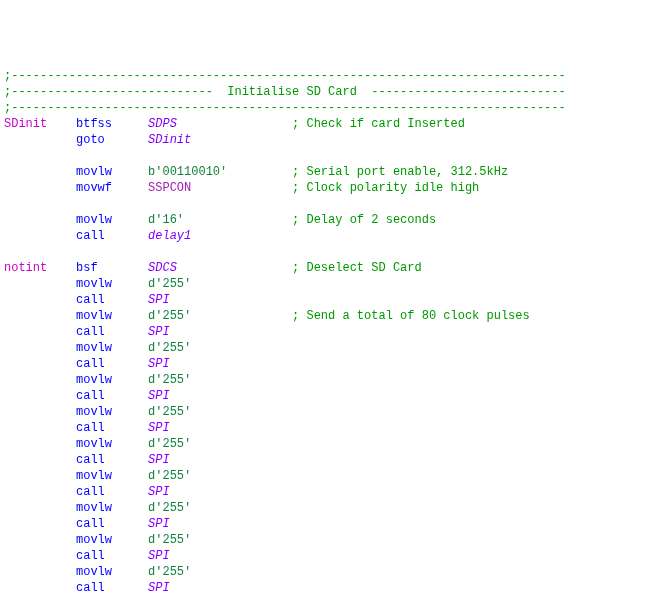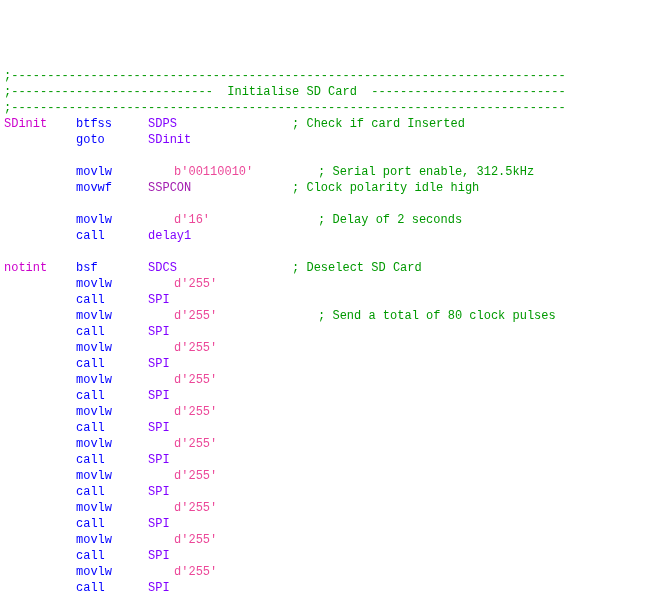--- a/index.html
+++ b/index.html
@@ -9,22 +9,22 @@
     font-family: "Consolas", "Courier New", monospace;
     font-size: 12px;
     line-height: 16px;
     white-space: pre;
     color: #000;
   }
   .line { display: block; }
   .green { color: #009900; }
   .magenta { color: #cc00cc; }
   .blue { color: #0000ff; text-align: center; }
-  .purple { color: #8000ff; }
-  .maroon { color: #ec4899; margin-left: 26px; }
+  .purple { color: #8000ff; font-style: italic; }
+  .maroon { color: #15803d; }
   .teal { color: #a21caf; }
 </style>
 </head>
 <body>
 
 
 
 <div id="code"><span class="line"><span class="green">;-----------------------------------------------------------------------------</span></span><span class="line"><span class="green">;----------------------------  Initialise SD Card  ---------------------------</span></span><span class="line"><span class="green">;-----------------------------------------------------------------------------</span></span><span class="line"><span class="magenta">SDinit    </span><span class="blue">btfss     </span><span class="purple">SDPS                </span><span class="green">; Check if card Inserted</span></span><span class="line"><span class="magenta">          </span><span class="blue">goto      </span><span class="purple">SDinit              </span></span><span class="line"> </span><span class="line"><span class="magenta">          </span><span class="blue">movlw     </span><span class="maroon">b'00110010'         </span><span class="green">; Serial port enable, 312.5kHz</span></span><span class="line"><span class="magenta">          </span><span class="blue">movwf     </span><span class="teal">SSPCON              </span><span class="green">; Clock polarity idle high</span></span><span class="line"> </span><span class="line"><span class="magenta">          </span><span class="blue">movlw     </span><span class="maroon">d'16'               </span><span class="green">; Delay of 2 seconds</span></span><span class="line"><span class="magenta">          </span><span class="blue">call      </span><span class="purple">delay1              </span></span><span class="line"> </span><span class="line"><span class="magenta">notint    </span><span class="blue">bsf       </span><span class="purple">SDCS                </span><span class="green">; Deselect SD Card</span></span><span class="line"><span class="magenta">          </span><span class="blue">movlw     </span><span class="maroon">d'255'              </span></span><span class="line"><span class="magenta">          </span><span class="blue">call      </span><span class="purple">SPI                 </span></span><span class="line"><span class="magenta">          </span><span class="blue">movlw     </span><span class="maroon">d'255'              </span><span class="green">; Send a total of 80 clock pulses</span></span><span class="line"><span class="magenta">          </span><span class="blue">call      </span><span class="purple">SPI                 </span></span><span class="line"><span class="magenta">          </span><span class="blue">movlw     </span><span class="maroon">d'255'              </span></span><span class="line"><span class="magenta">          </span><span class="blue">call      </span><span class="purple">SPI                 </span></span><span class="line"><span class="magenta">          </span><span class="blue">movlw     </span><span class="maroon">d'255'              </span></span><span class="line"><span class="magenta">          </span><span class="blue">call      </span><span class="purple">SPI                 </span></span><span class="line"><span class="magenta">          </span><span class="blue">movlw     </span><span class="maroon">d'255'              </span></span><span class="line"><span class="magenta">          </span><span class="blue">call      </span><span class="purple">SPI                 </span></span><span class="line"><span class="magenta">          </span><span class="blue">movlw     </span><span class="maroon">d'255'              </span></span><span class="line"><span class="magenta">          </span><span class="blue">call      </span><span class="purple">SPI                 </span></span><span class="line"><span class="magenta">          </span><span class="blue">movlw     </span><span class="maroon">d'255'              </span></span><span class="line"><span class="magenta">          </span><span class="blue">call      </span><span class="purple">SPI                 </span></span><span class="line"><span class="magenta">          </span><span class="blue">movlw     </span><span class="maroon">d'255'              </span></span><span class="line"><span class="magenta">          </span><span class="blue">call      </span><span class="purple">SPI                 </span></span><span class="line"><span class="magenta">          </span><span class="blue">movlw     </span><span class="maroon">d'255'              </span></span><span class="line"><span class="magenta">          </span><span class="blue">call      </span><span class="purple">SPI                 </span></span><span class="line"><span class="magenta">          </span><span class="blue">movlw     </span><span class="maroon">d'255'              </span></span><span class="line"><span class="magenta">          </span><span class="blue">call      </span><span class="purple">SPI                 </span></span></div>
 
 

